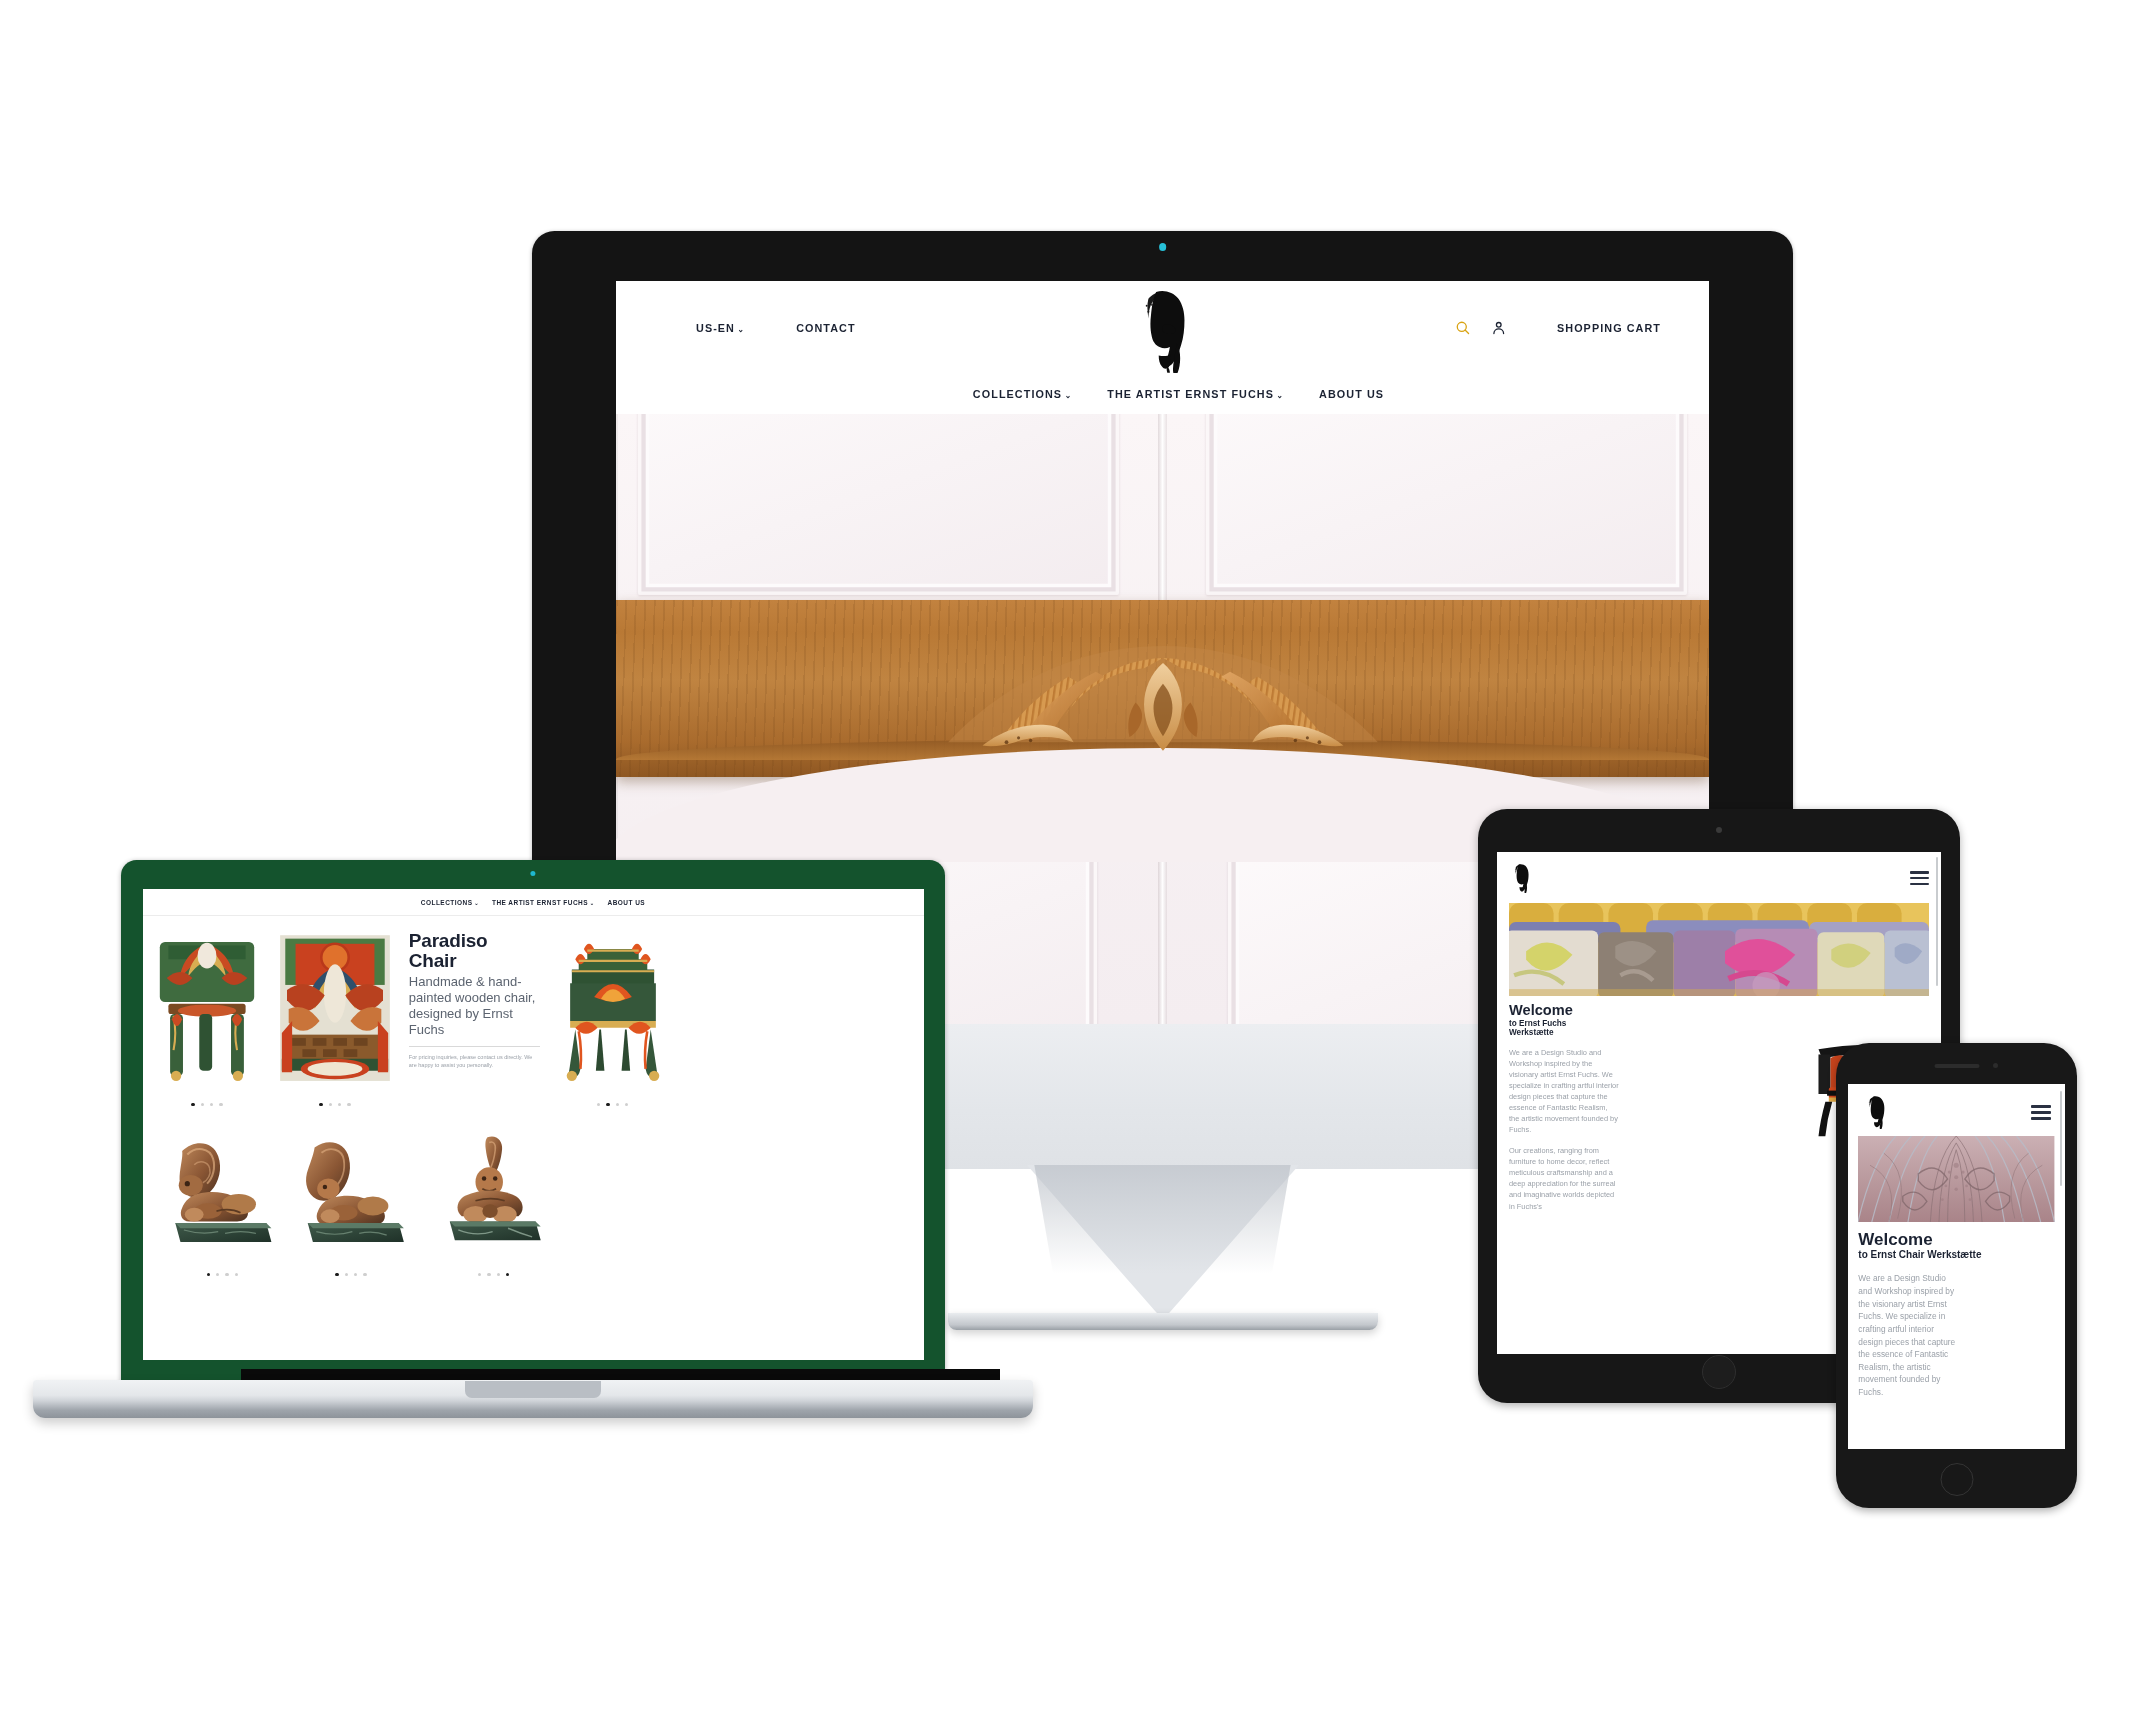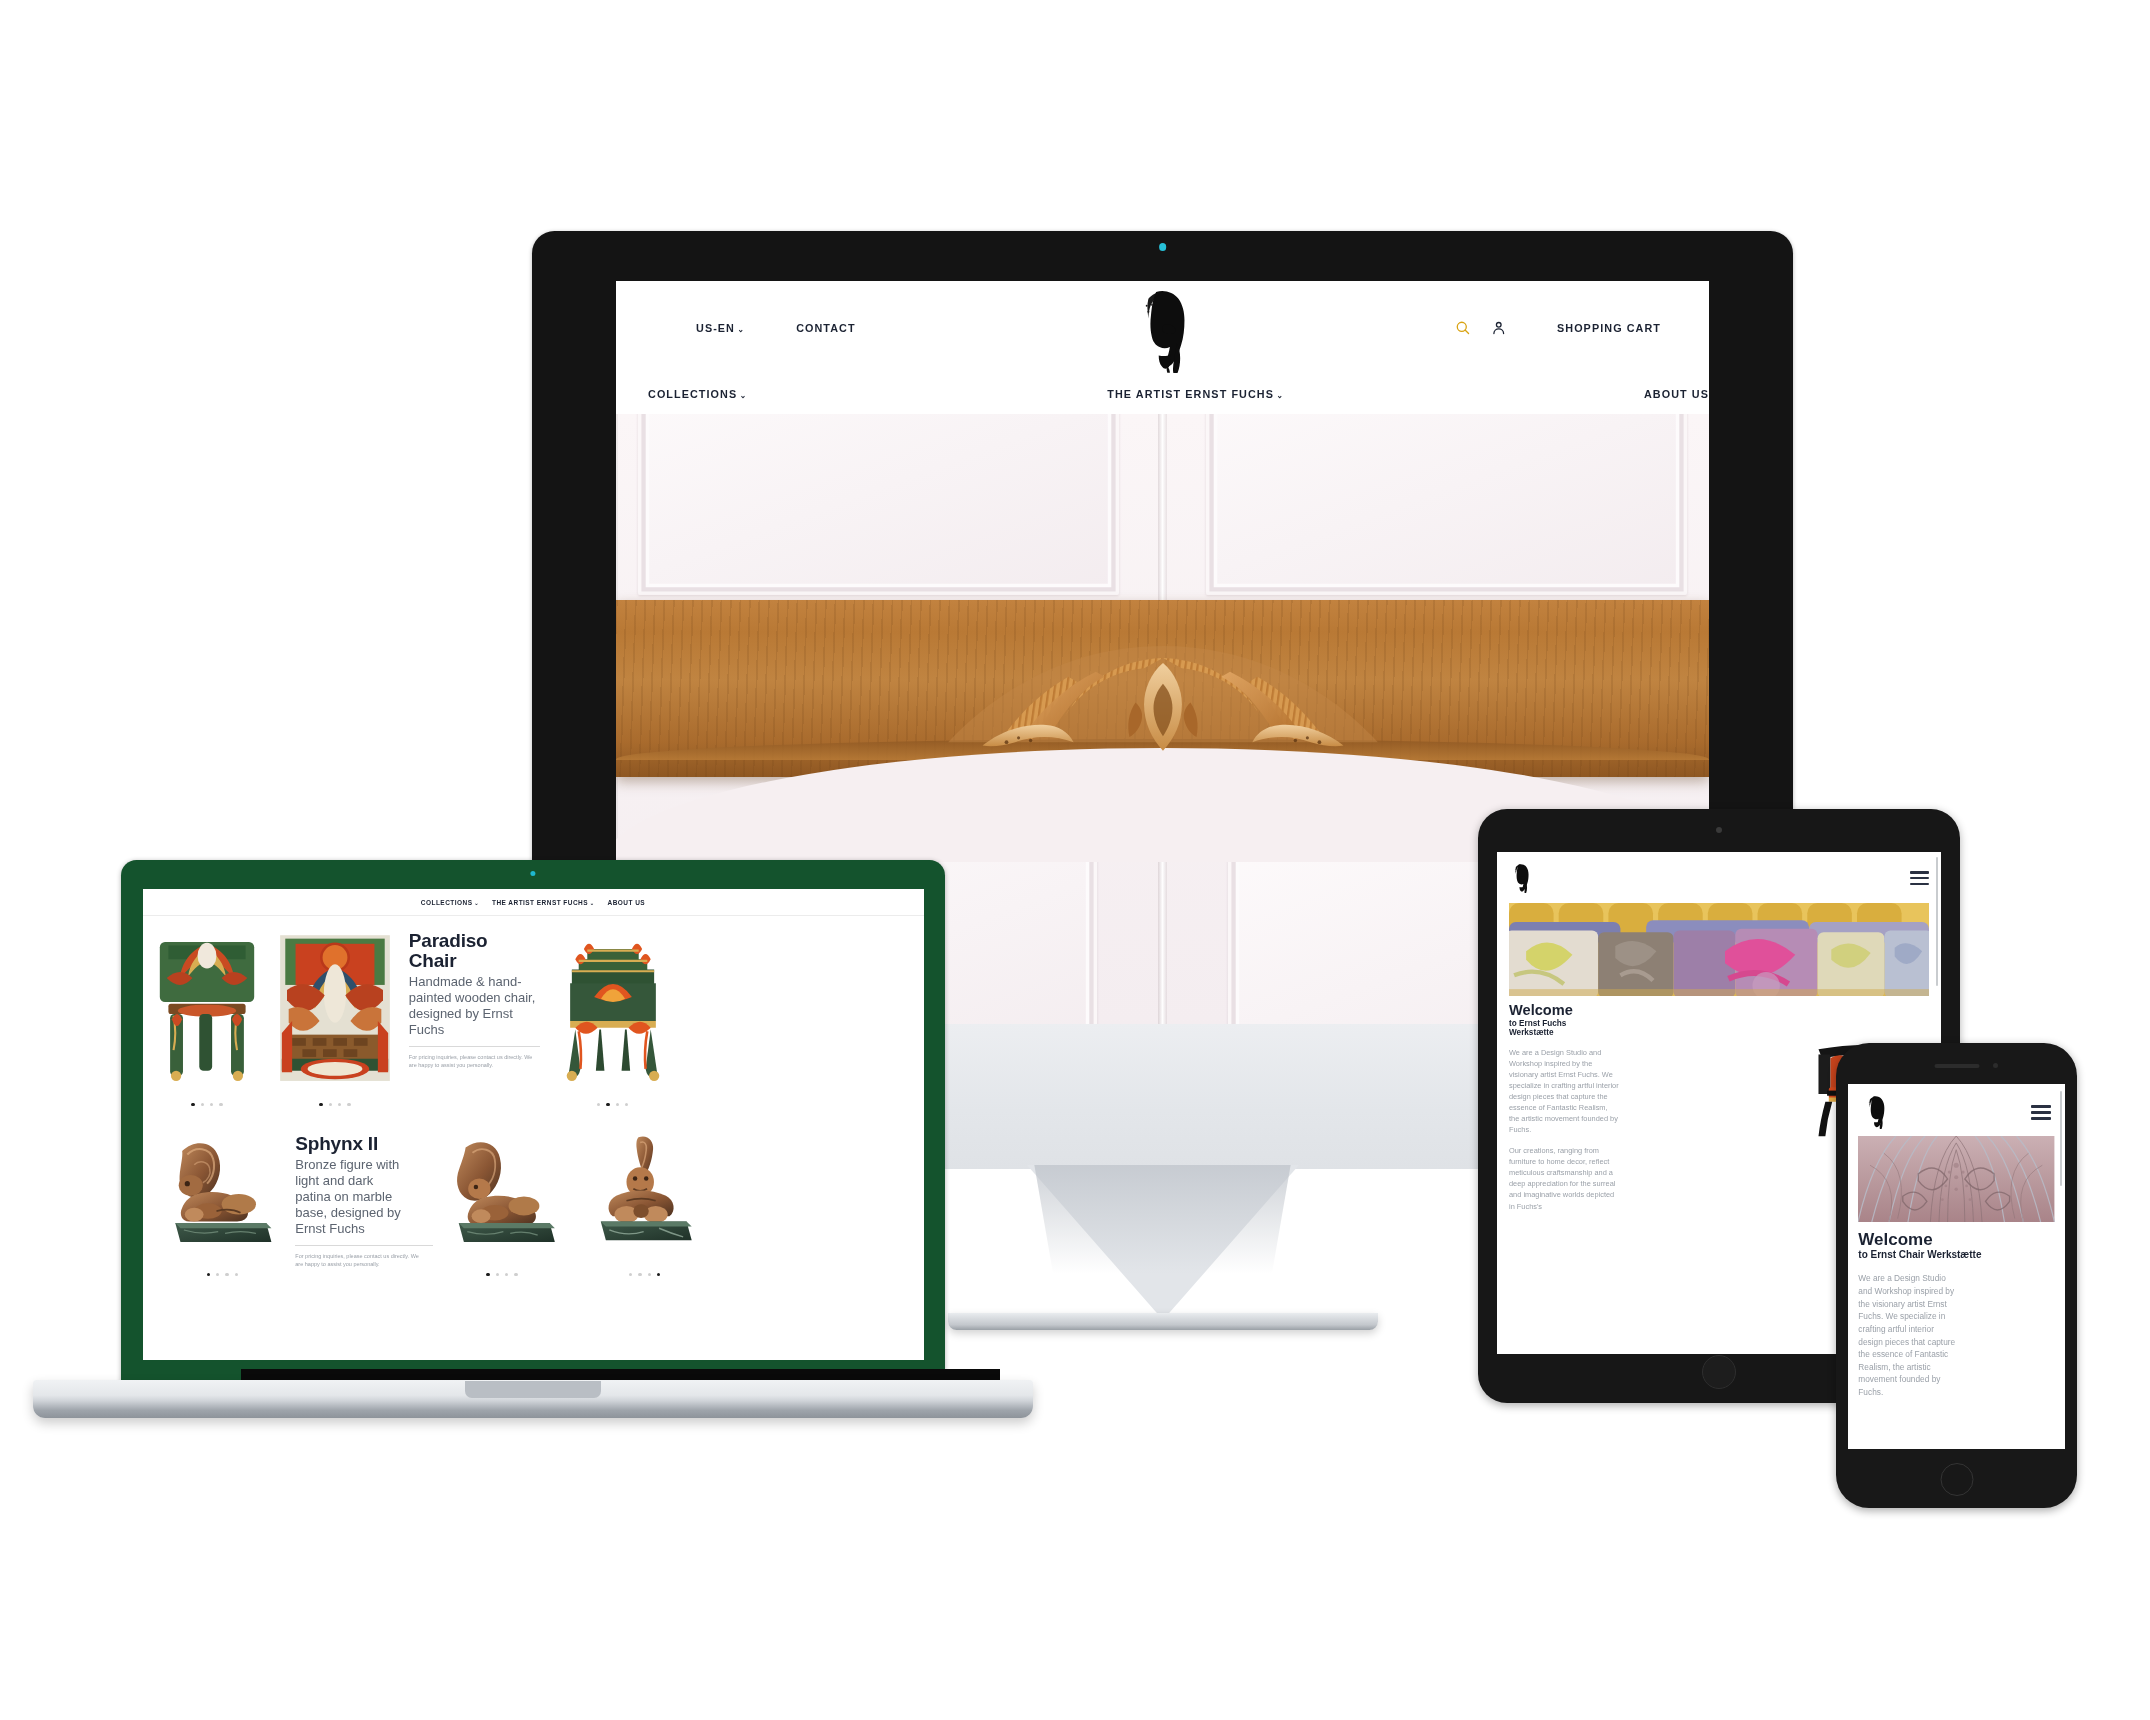--- a/index.html
+++ b/index.html
@@ -61,21 +61,21 @@
   .d-left { display:flex; align-items:center; gap:19px; }
   .d-link {
     font-size:10.8px; letter-spacing:.10em; font-weight:700;
     color:#1b2232; text-transform:uppercase;
     font-family:"Liberation Sans", sans-serif; white-space:nowrap;padding-left:32px;
   }
   .d-caret { font-size:7.7px; color:#1b2232; margin-left:2.6px; }
   .d-logo { position:absolute; left:50%; top:8.6px; transform:translateX(-50%); width:67px; height:83px; }
   .d-right { margin-left:auto; display:flex; align-items:center; gap:17px; }
   .icon-btn { width:19px; height:19px; display:flex; align-items:center; justify-content:center; }
-  .d-nav { display:flex; justify-content:space-between; align-items:center; gap:3px; height:40px; }
+  .d-nav { display:flex; justify-content:center; align-items:center; gap:3px; height:40px; }
   .d-hero { width:100%; height:611px; overflow:hidden; position:relative; }
 
   
   .hero-art { position:absolute; inset:0; background:#f6eff0; }
   .panel-wall {
     position:absolute; inset:0;
     background:
       linear-gradient(90deg, rgba(0,0,0,.05) 0 1.7px, rgba(0,0,0,0) 1.7px),
       linear-gradient(180deg,#fbf6f7 0%, #f7f1f3 50%, #f4edf0 100%);
   }
@@ -517,28 +517,20 @@
                 </svg>
                 <div class="dots" style="margin-top:8.6px">
                   <span class="dot on"></span>
                   <span class="dot"></span>
                   <span class="dot"></span>
                   <span class="dot"></span>
                 </div>
               </div>
             </div>
 
-            <div class="prod-copy" style="width:151px; padding-left:13.8px">
-              <div class="prod-title">
-                <div>Sphynx II</div>
-              </div>
-              <div class="prod-sub" style="max-width:108px">Bronze figure with light and dark patina on marble base, designed by Ernst Fuchs</div>
-              <div class="prod-rule" style="width:138px"></div>
-              <div class="prod-note" style="max-width:138px">For pricing inquiries, please contact us directly. We are happy to assist you personally.</div>
-            </div>
 
             <div class="prod-img" style="width:139px">
               <div>
                 <svg width="115" height="129" viewBox="0 0 134 150" aria-hidden="true">
                   <path d="M24 18 c16-12 36-6 40 12 4 16-2 32-12 42 -8 8-18 10-26 6 -10-5-14-18-11-30 3-10 8-22 9-30z" fill="url(#bz1)"></path>
                   <path d="M32 24 c10-8 24-4 26 8 2 12-2 24-10 32" fill="none" stroke="#e2b083" stroke-width="2.2" opacity=".6"></path>
                   <ellipse cx="40" cy="66" rx="13" ry="12" fill="#b5794a"></ellipse>
                   <circle cx="36" cy="64" r="2.6" fill="#3c2414"></circle>
                   <path d="M46 76 c24-6 48 2 58 16 5 8 0 16-10 16 l-58 0 c-8 0-12-8-8-16 3-8 10-14 18-16z" fill="url(#bz1)"></path>
                   <ellipse cx="92" cy="86" rx="18" ry="11" fill="#b07a49"></ellipse>

